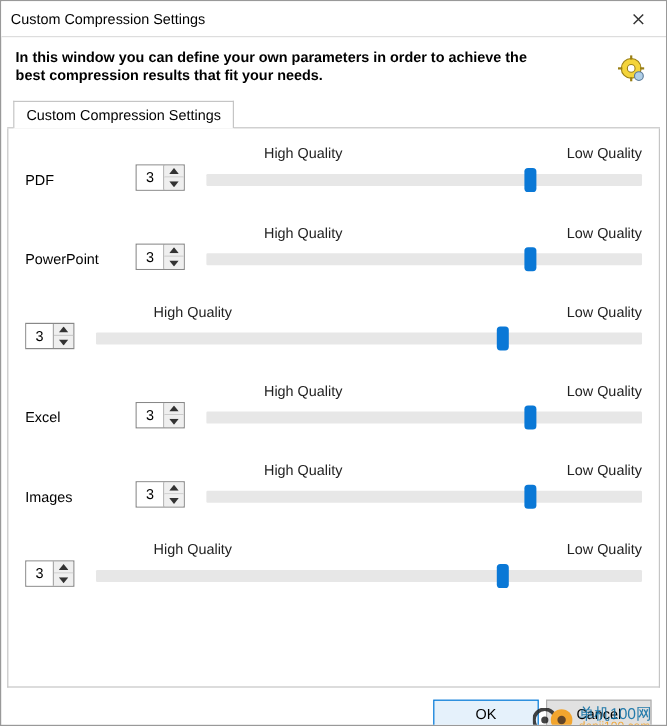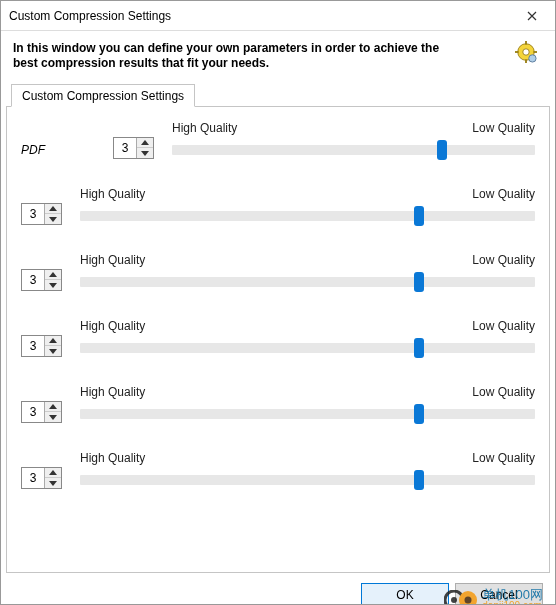--- a/index.html
+++ b/index.html
@@ -28,21 +28,21 @@
     height: 30px;
     display: flex;
     align-items: center;
     justify-content: center;
     cursor: pointer;
   }
   .titlebar .close svg { width: 10px; height: 10px; }
   .header {
     display: flex;
     justify-content: space-between;
-    align-items: flex-start;
+    align-items: flex-end;
     padding: 10px 18px 12px 12px;
   }
   .header .intro {
     font-weight: bold;
     font-size: 12px;
     line-height: 1.25;
     max-width: 440px;
   }
   .gear-icon svg { width: 22px; height: 22px; }
 
@@ -81,21 +81,20 @@
 
   .row {
     display: flex;
     align-items: flex-end;
     margin-bottom: 26px;
   }
   .row:last-child { margin-bottom: 12px; }
   .row .label {
     width: 92px;
     padding-bottom: 4px;
-    font-style: italic;
   }
   .spinbox {
     display: flex;
     align-items: stretch;
     border: 1px solid #888;
     height: 22px;
     margin-bottom: 2px;
   }
   .spinbox input {
     border: none;
@@ -128,20 +127,21 @@
   .slider-area {
     flex: 1;
     margin-left: 18px;
   }
   .slider-labels {
     display: flex;
     justify-content: space-between;
     font-size: 12px;
     margin-bottom: 4px;
     color: #222;
+    margin-left: 48px;
   }
   .slider-wrap {
     position: relative;
     height: 22px;
     display: flex;
     align-items: center;
   }
   .slider {
     -webkit-appearance: none;
     appearance: none;
@@ -263,20 +263,21 @@
       <div class="slider-labels">
         <span>High Quality</span>
         <span>Low Quality</span>
       </div>
       <div class="slider-wrap">
         <input type="range" class="slider" min="1" max="5" value="4" style="">
       </div>
     </div>
     </div>
     <div class="row">
+    <div class="label">PowerPoint</div>
     <div class="spinbox">
       <input type="text" value="3" style="">
       <div class="spin-btns">
         <button>
             <svg viewBox="0 0 8 5">
               <path d="M0 5 L4 0 L8 5 Z" fill="#333"></path>
             </svg>
           </button>
         <button>
             <svg viewBox="0 0 8 5">
@@ -315,20 +316,21 @@
       <div class="slider-labels">
         <span>High Quality</span>
         <span>Low Quality</span>
       </div>
       <div class="slider-wrap">
         <input type="range" class="slider" min="1" max="5" value="4" style="">
       </div>
     </div>
     </div>
     <div class="row">
+    <div class="label">Excel</div>
     <div class="spinbox">
       <input type="text" value="3" style="">
       <div class="spin-btns">
         <button>
             <svg viewBox="0 0 8 5">
               <path d="M0 5 L4 0 L8 5 Z" fill="#333"></path>
             </svg>
           </button>
         <button>
             <svg viewBox="0 0 8 5">
@@ -341,20 +343,21 @@
       <div class="slider-labels">
         <span>High Quality</span>
         <span>Low Quality</span>
       </div>
       <div class="slider-wrap">
         <input type="range" class="slider" min="1" max="5" value="4" style="">
       </div>
     </div>
     </div>
     <div class="row">
+    <div class="label">Images</div>
     <div class="spinbox">
       <input type="text" value="3" style="">
       <div class="spin-btns">
         <button>
             <svg viewBox="0 0 8 5">
               <path d="M0 5 L4 0 L8 5 Z" fill="#333"></path>
             </svg>
           </button>
         <button>
             <svg viewBox="0 0 8 5">

